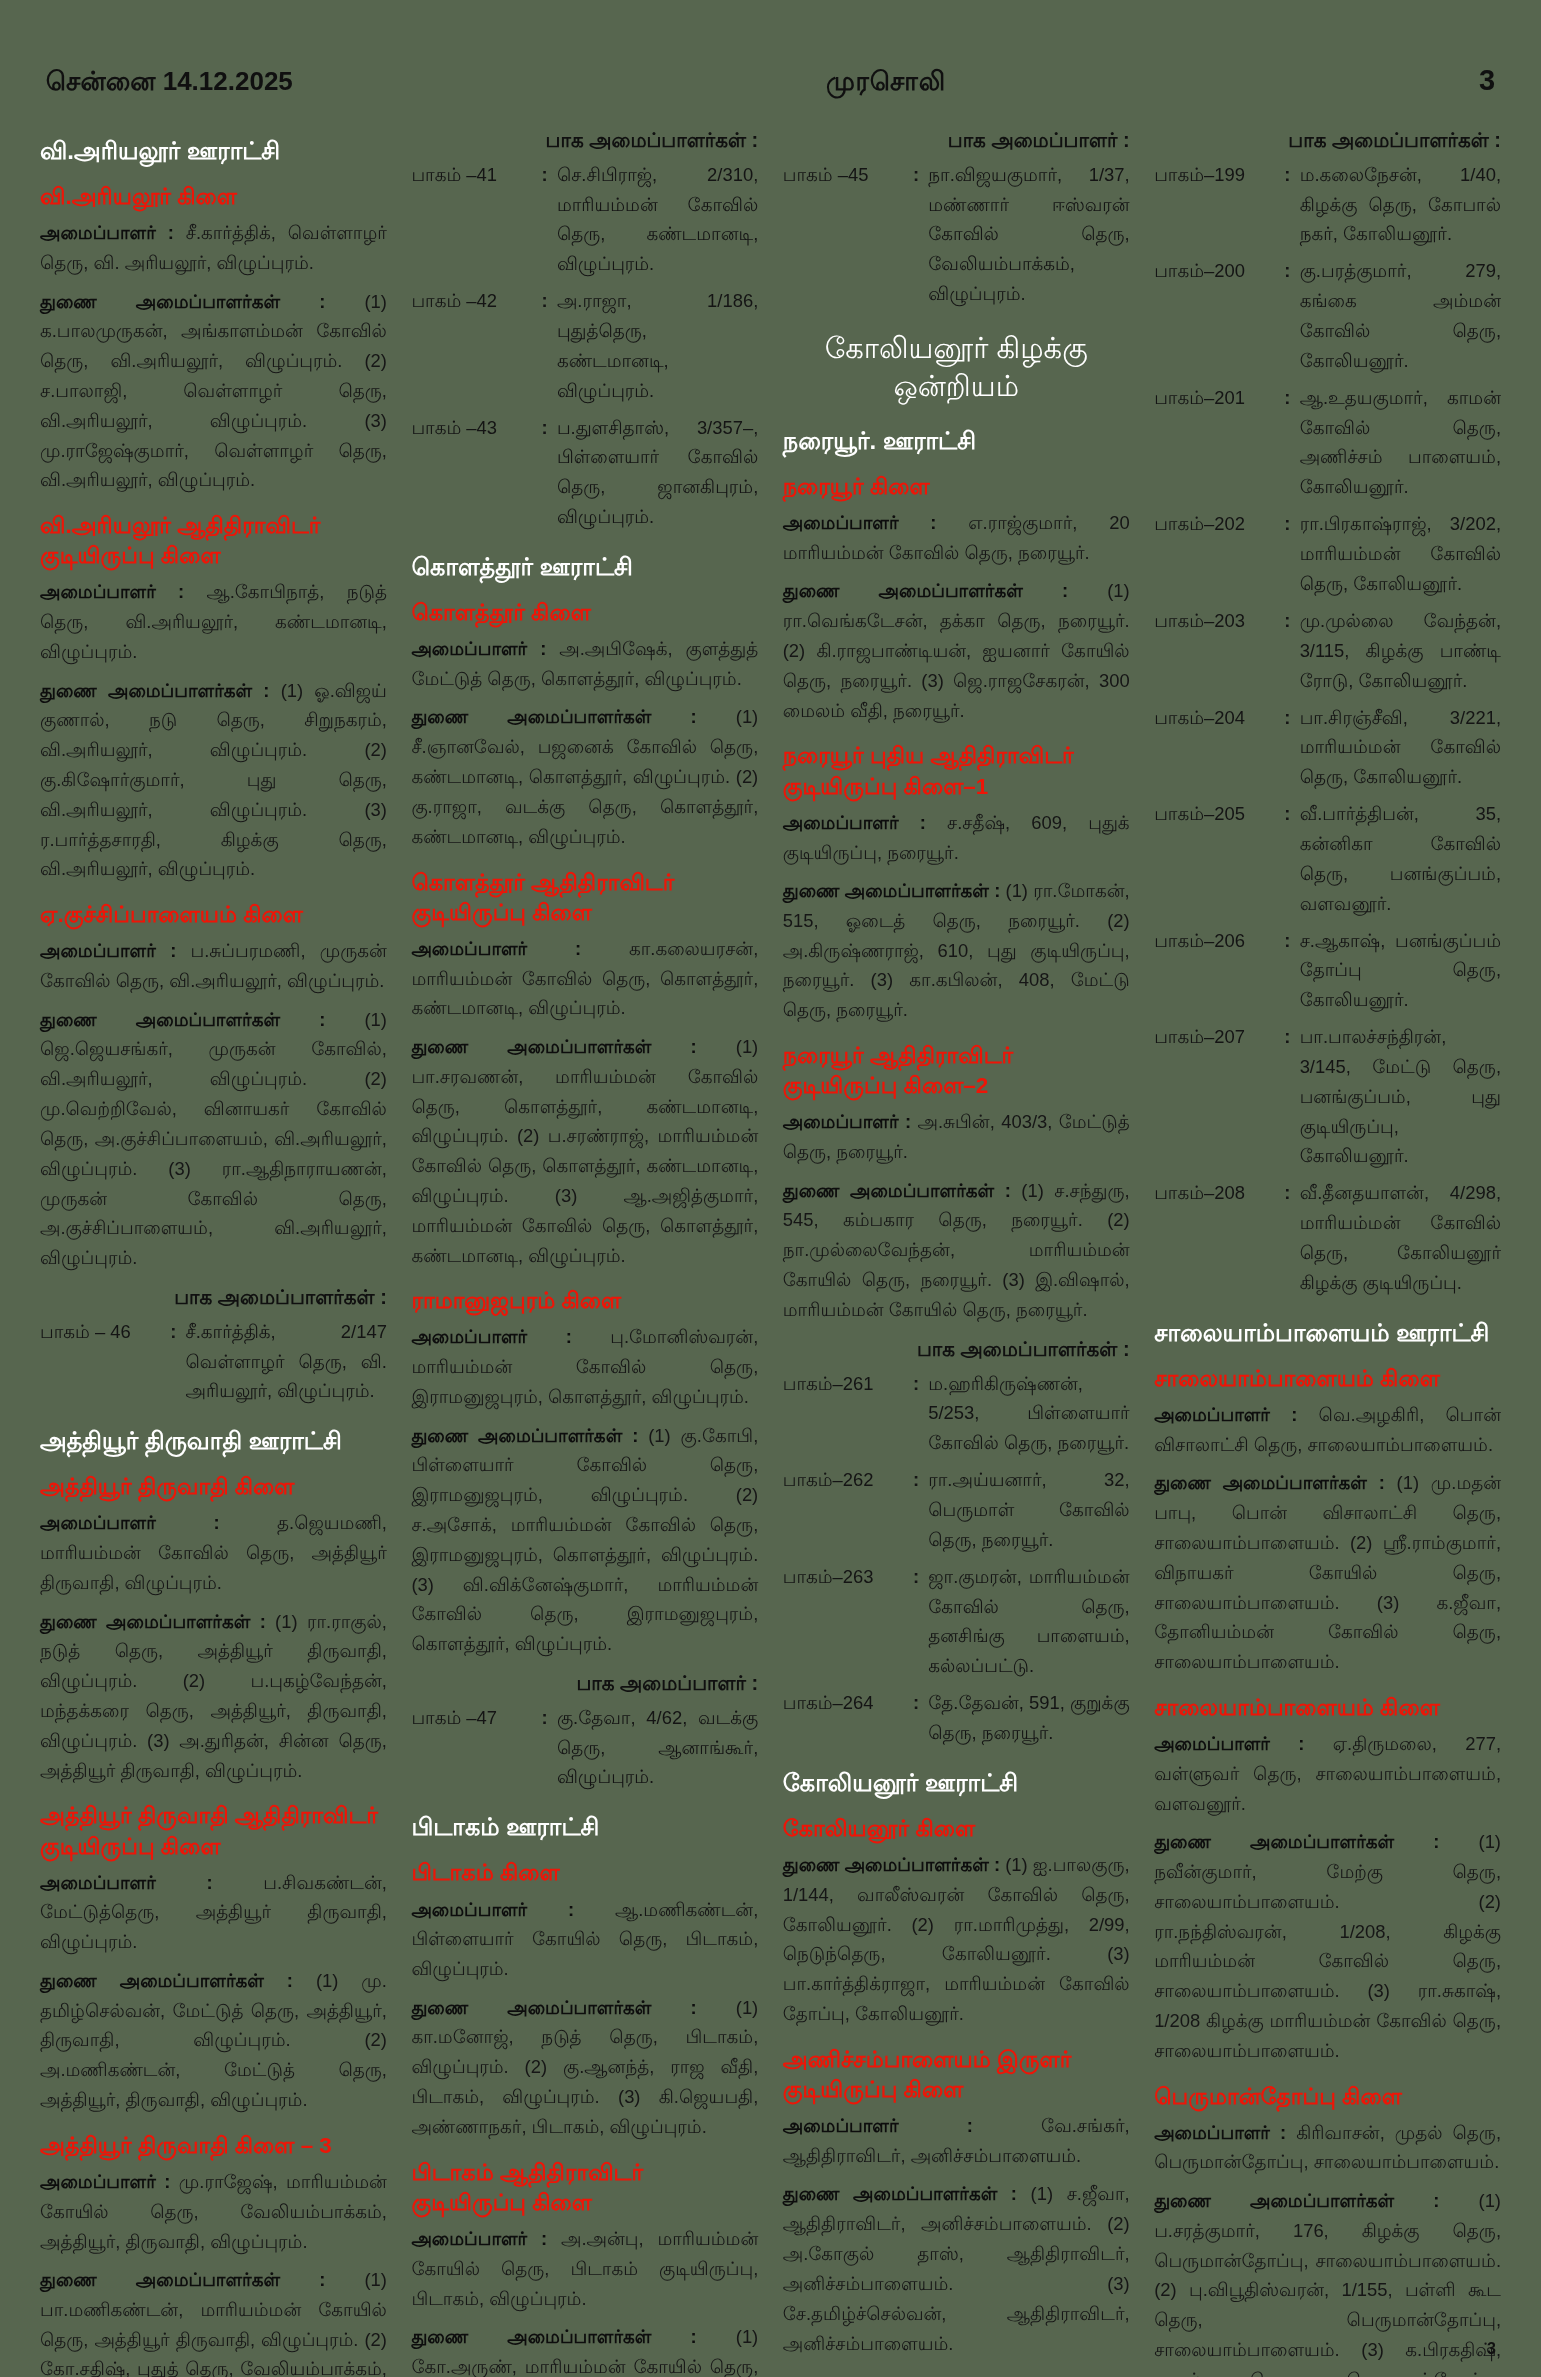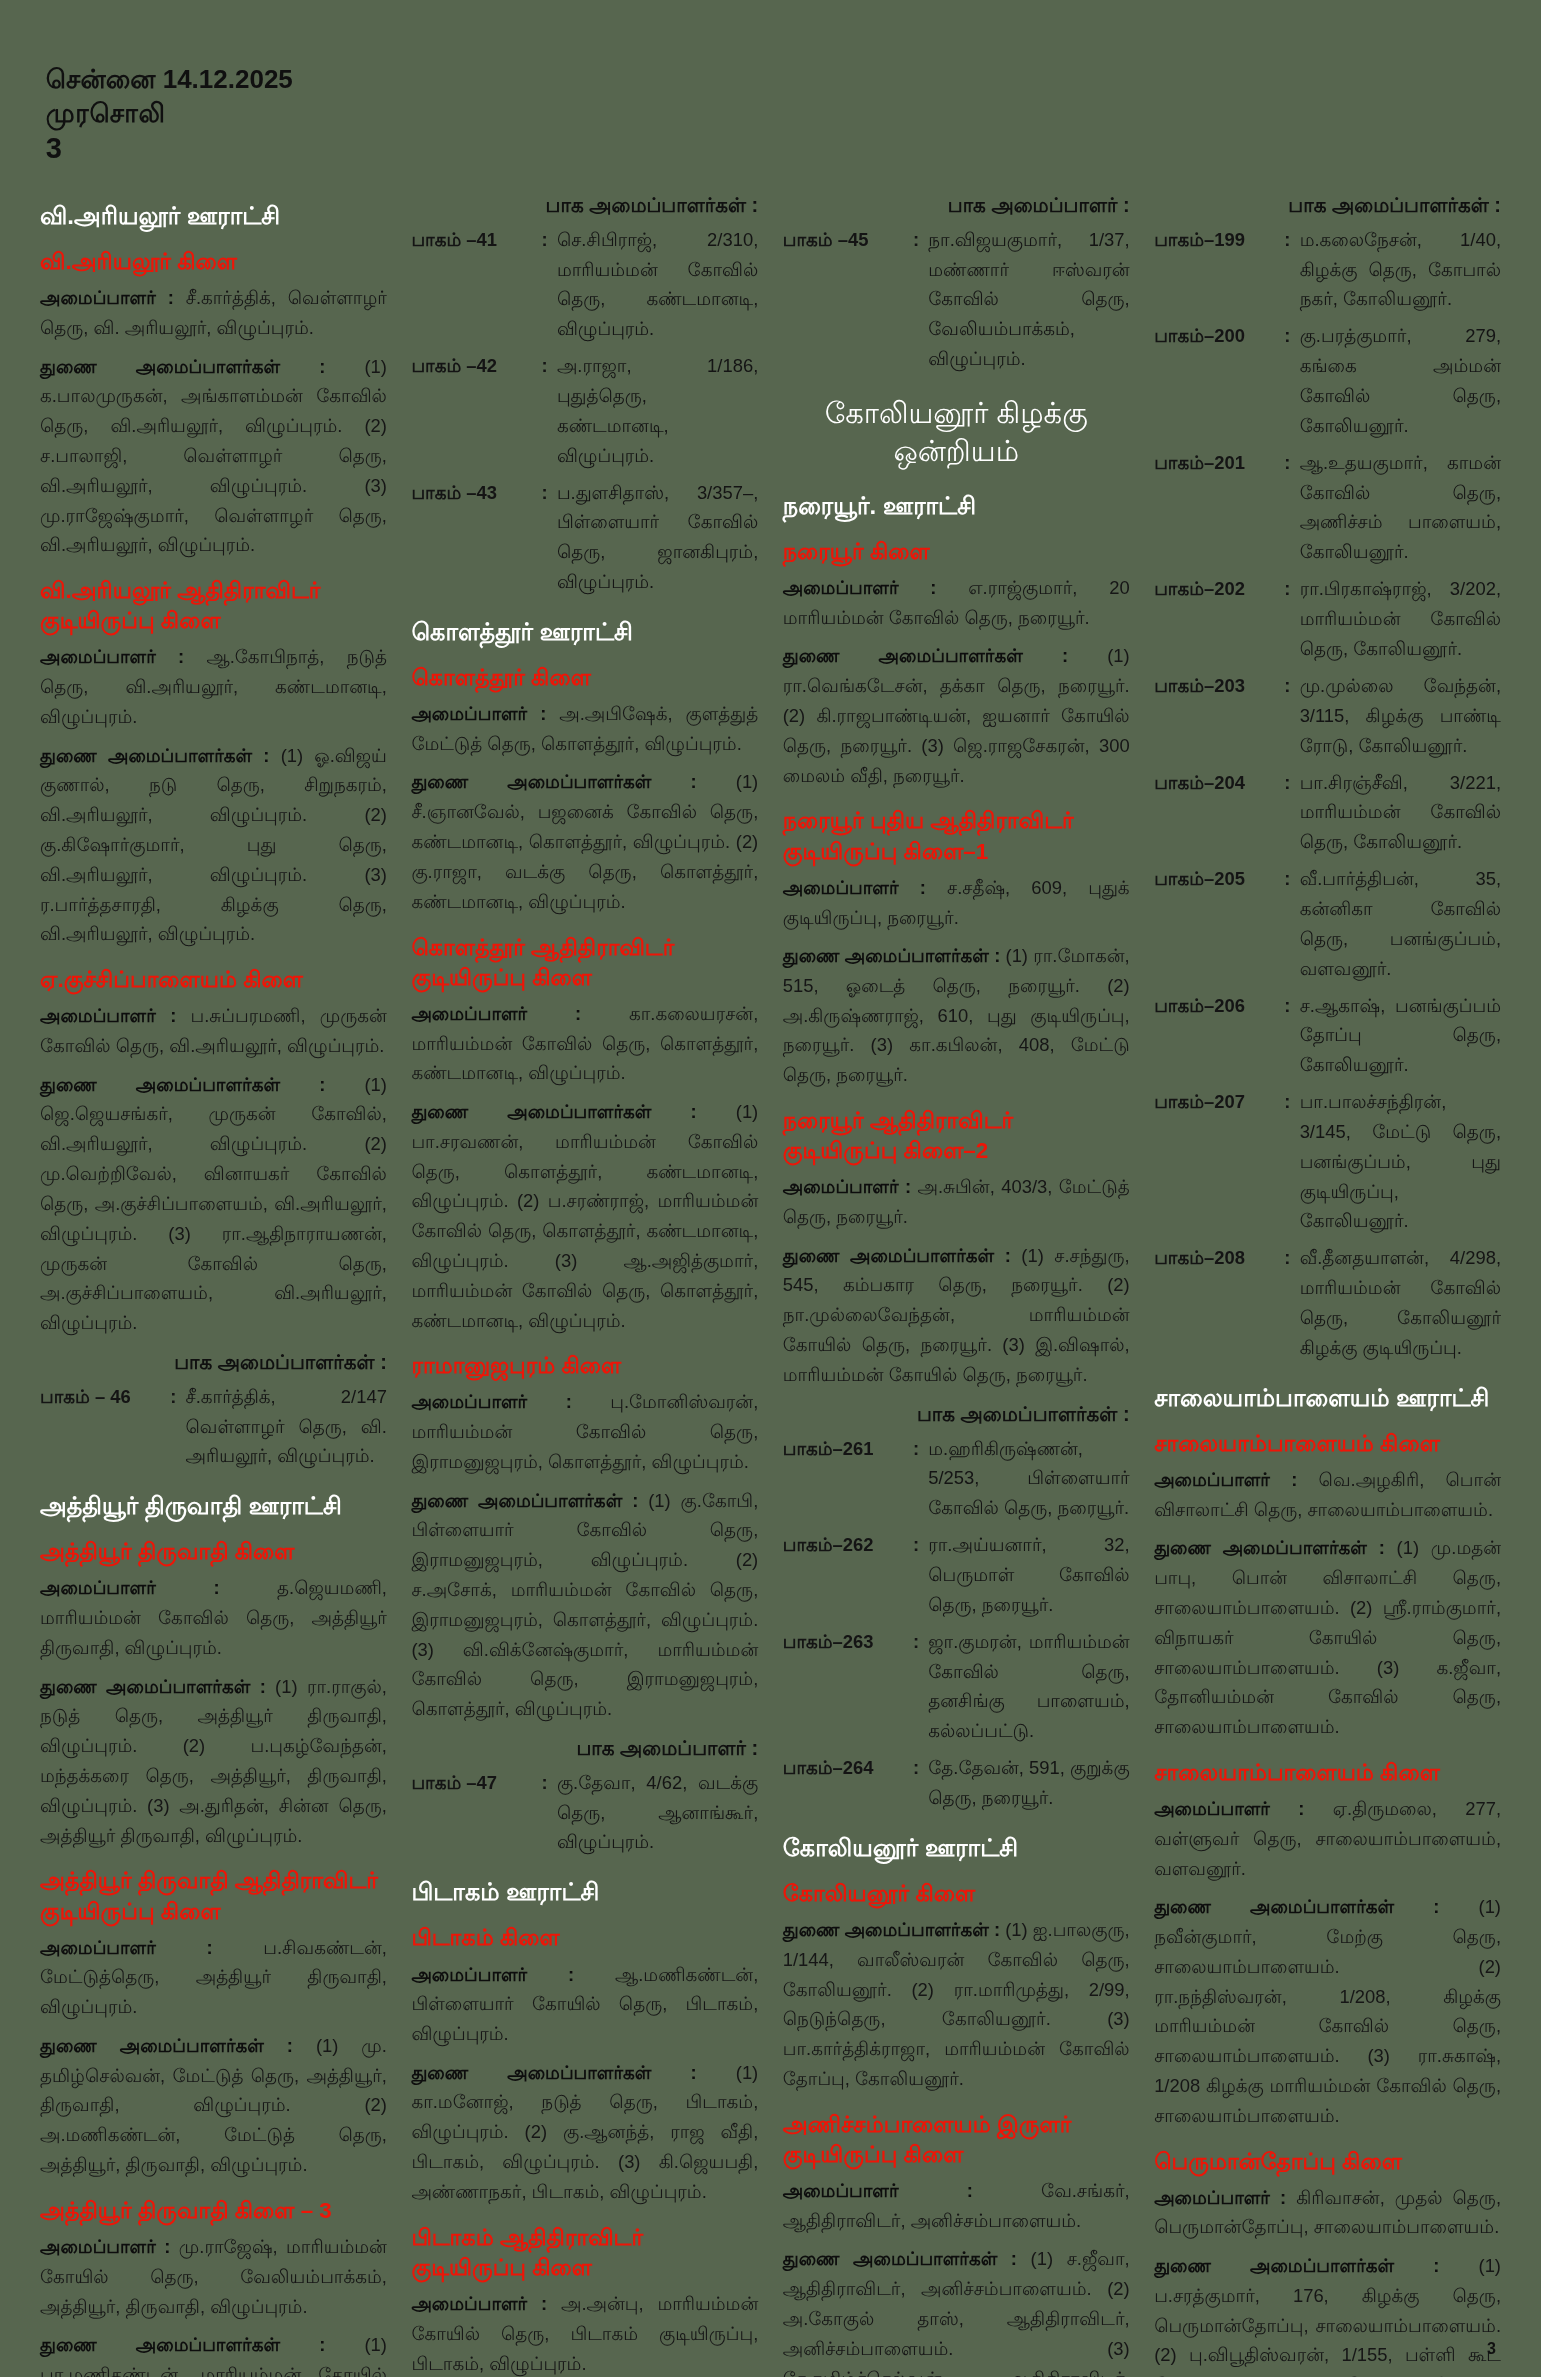--- a/index.html
+++ b/index.html
@@ -9,21 +9,20 @@
     font-family:"Liberation Sans","DejaVu Sans",sans-serif;
     color:#141414;
     overflow:hidden;
     position:relative;
   }
   .page{width:1541px;height:2377px;box-sizing:border-box;padding:35px 40px 21.6px 40px;}
   .masthead{
     display:flex;justify-content:space-between;align-items:baseline;
     font-weight:bold;font-size:26px;color:#101010;
     padding:29px 5.8px 16px 5.8px;
-    flex-direction:column;
   }
   .masthead .m-center{letter-spacing:0.7px;}
   .masthead .m-right{font-size:29px;}
   .cols{
     display:flex;gap:24.5px;align-items:flex-start;
   }
   .col{flex:1 1 0;min-width:0;}
   
   .h-white{
     color:#ffffff;font-weight:bold;text-align:left;
@@ -44,21 +43,21 @@
     font-size:20px;margin:13px 0 5.8px 0;
   }
   .para{
     font-size:18.4px;line-height:1.62;text-align:justify;
     margin:0 0 8.7px 0;color:#161616;
   }
   .para b{color:#0d0d0d;}
   .part{
     display:flex;font-size:18.4px;line-height:1.62;margin:0 0 7.2px 0;
   }
-  .part .pl{font-weight:bold;flex:0 0 121px;white-space:nowrap;}
+  .part .pl{font-weight:normal;flex:0 0 121px;white-space:nowrap;}
   .part .pc{flex:0 0 24.5px;text-align:center;font-weight:bold;}
   .part .pt{flex:1 1 auto;text-align:justify;}
   .pagenum{
     position:absolute;right:45px;bottom:19px;
     font-size:16px;font-weight:bold;color:#101010;
   }
 </style>
 </head>
 <body>
 

